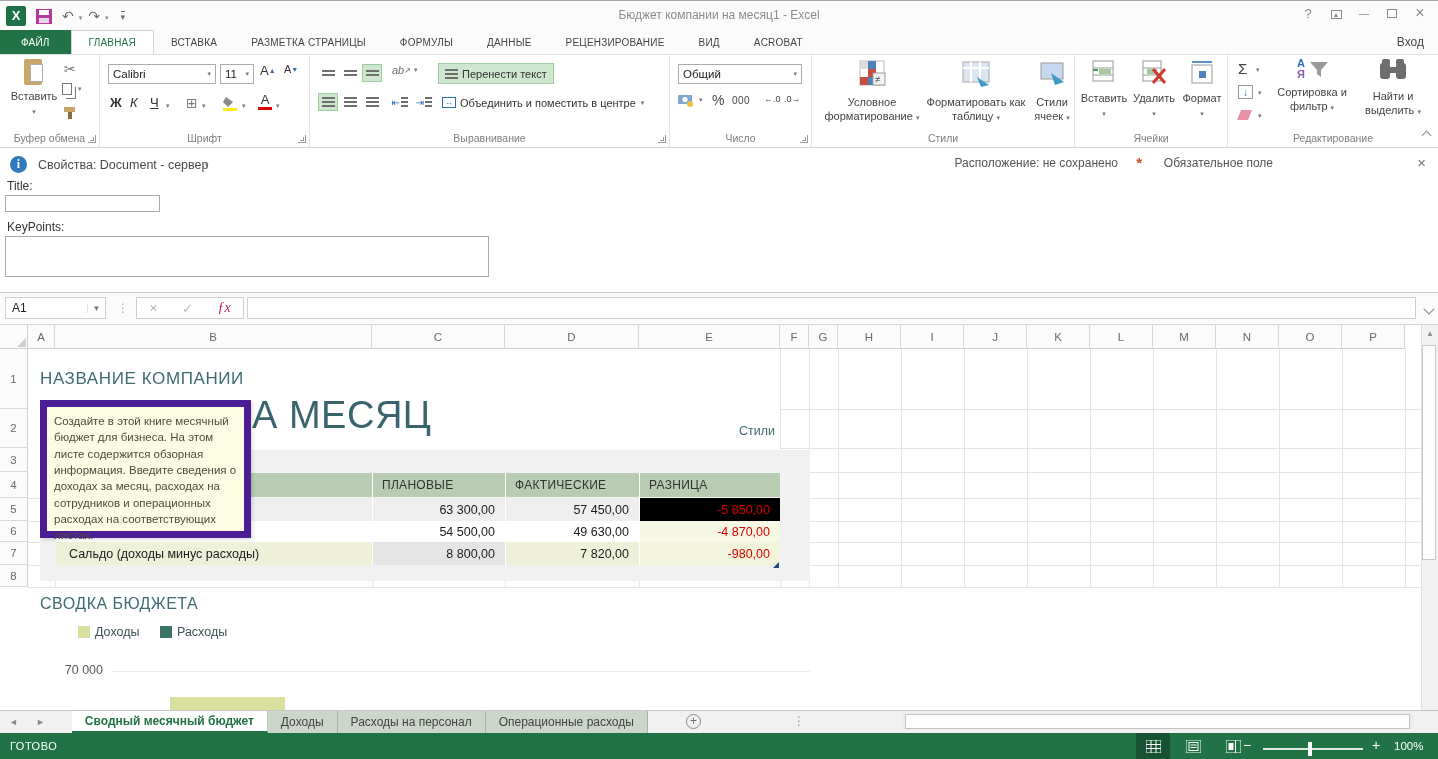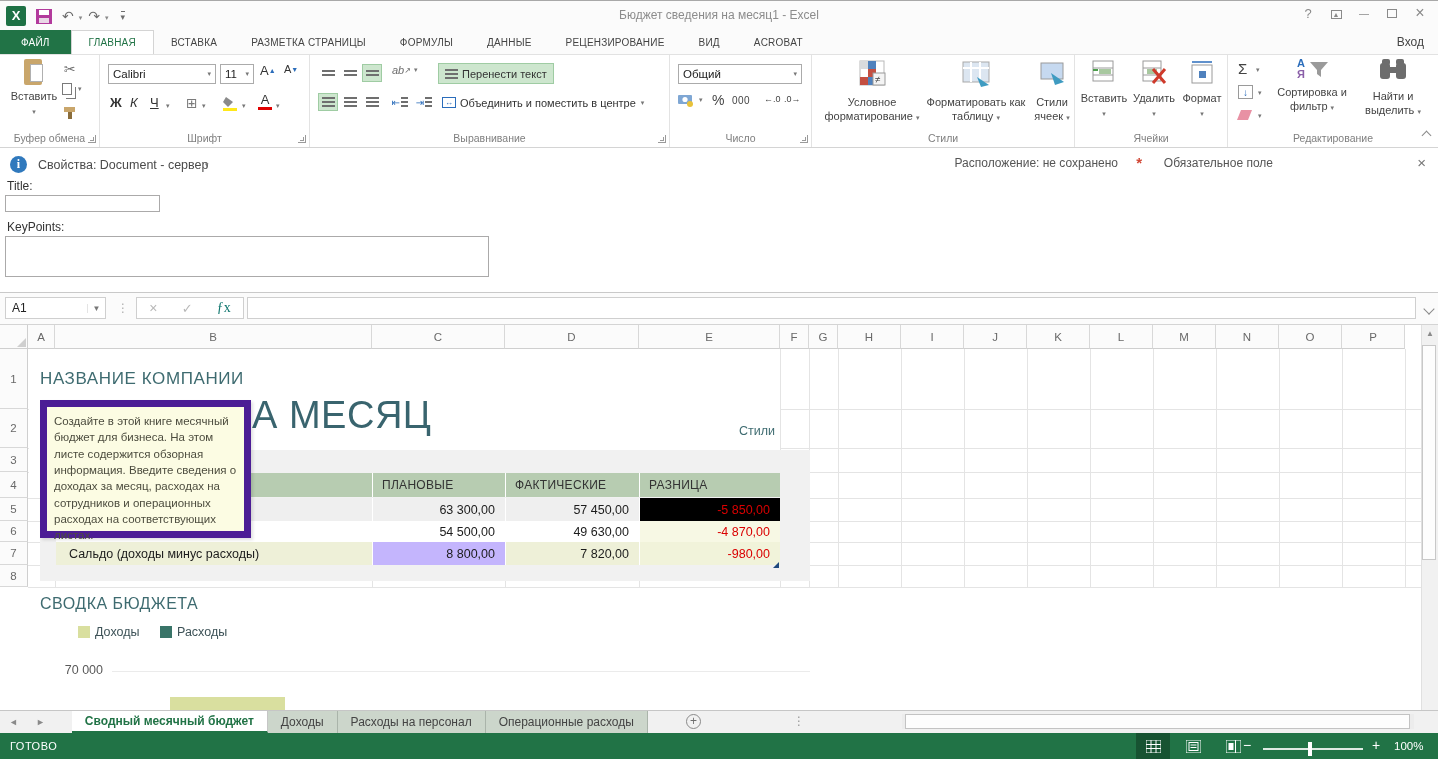--- a/index.html
+++ b/index.html
@@ -124,21 +124,21 @@
 <div id="titlebar">
   <div class="flex" style="height:30px;">
     <div id="excel-logo">X</div>
     <div id="save-ico"></div>
     <span class="qat-btn">↶</span>
       <span class="mini-dd">▾</span>
     <span class="qat-btn">↷</span>
       <span class="mini-dd">▾</span>
     <span class="qat-btn" style="font-size:9px;border-top:1px solid #6d6d6d;margin-left:6px;">▾</span>
   </div>
-  <div id="app-title">Бюджет сведения на месяц1 - Excel</div>
+  <div id="app-title">Бюджет компании на месяц1 - Excel</div>
   <div class="flex" style="position:absolute;right:4px;top:3px;">
     <span class="winctl">?</span>
     <span class="winctl" style="font-size:10px;"><span style="display:inline-block;width:11px;height:9px;border:1px solid #8a8a8a;line-height:7px;font-size:7px;">▲</span></span>
     <span class="winctl" style="font-size:10px;">—</span>
     <span class="winctl"><span style="display:inline-block;width:10px;height:9px;border:1px solid #8a8a8a;"></span></span>
     <span class="winctl" style="font-size:16px;">×</span>
   </div>
 </div>
 
 <div id="tabs-row">
@@ -397,21 +397,21 @@
 
 <div id="fbar">
   <div id="namebox">
     <span class="val">A1</span>
     <span class="nb-dd">▼</span>
   </div>
   <span id="fbar-dots">⋮</span>
   <div id="fbar-btns">
     <span style="color:#b8b8b8;font-size:14px;">×</span>
     <span style="color:#b8b8b8;font-size:13px;">✓</span>
-    <span style="color:#0f766e;font-size:14px;font-family:'Liberation Serif','DejaVu Serif',serif;">ƒx</span>
+    <span style="color:#be185d;font-size:14px;font-style:italic;font-family:'Liberation Serif','DejaVu Serif',serif;">ƒx</span>
   </div>
   <div id="formula-input"></div>
   <span id="fbar-expand"></span>
 </div>
 
 <div id="grid">
   <div id="corner"></div>
   <div id="colheads">
       <div class="colhead" style="left: 28px; width: 27px;">A</div>
       <div class="colhead" style="left: 55px; width: 317px;">B</div>
@@ -487,21 +487,21 @@
         <div class="tcell num neg" style="width: 141px; background: #000000;">-5 850,00</div>
       </div>
       <div class="trow" style="top: 196px; height: 21px;">
         <div class="tcell lbl" style="width: 316px; background: rgb(255, 255, 255);"></div>
         <div class="tcell num" style="width: 133px; background: rgb(255, 255, 255);">54 500,00</div>
         <div class="tcell num" style="width: 134px; background: rgb(255, 255, 255);">49 630,00</div>
         <div class="tcell num neg" style="width: 141px; background: rgb(247, 248, 228);">-4 870,00</div>
       </div>
       <div class="trow" style="top: 217px; height: 23px; border-radius: 6px;">
         <div class="tcell lbl" style="width: 316px; background: rgb(238, 240, 216);">Сальдо (доходы минус расходы)</div>
-        <div class="tcell num" style="width: 133px; background: #c4b5fd;">8 800,00</div>
+        <div class="tcell num" style="width: 133px; background: #e5e5e5;">8 800,00</div>
         <div class="tcell num" style="width: 134px; background: rgb(238, 240, 216);">7 820,00</div>
         <div class="tcell num neg" style="width: 141px; background: rgb(241, 243, 218);">-980,00</div>
       </div>
     </div>
   <div id="flag"></div>
 
   <div id="tooltip">Создайте в этой книге месячный бюджет для бизнеса. На этом листе содержится обзорная информация. Введите сведения о доходах за месяц, расходах на сотрудников и операционных расходах на соответствующих листах.</div>
 
   <div id="summary-heading">СВОДКА БЮДЖЕТА</div>
   <div id="legend">

